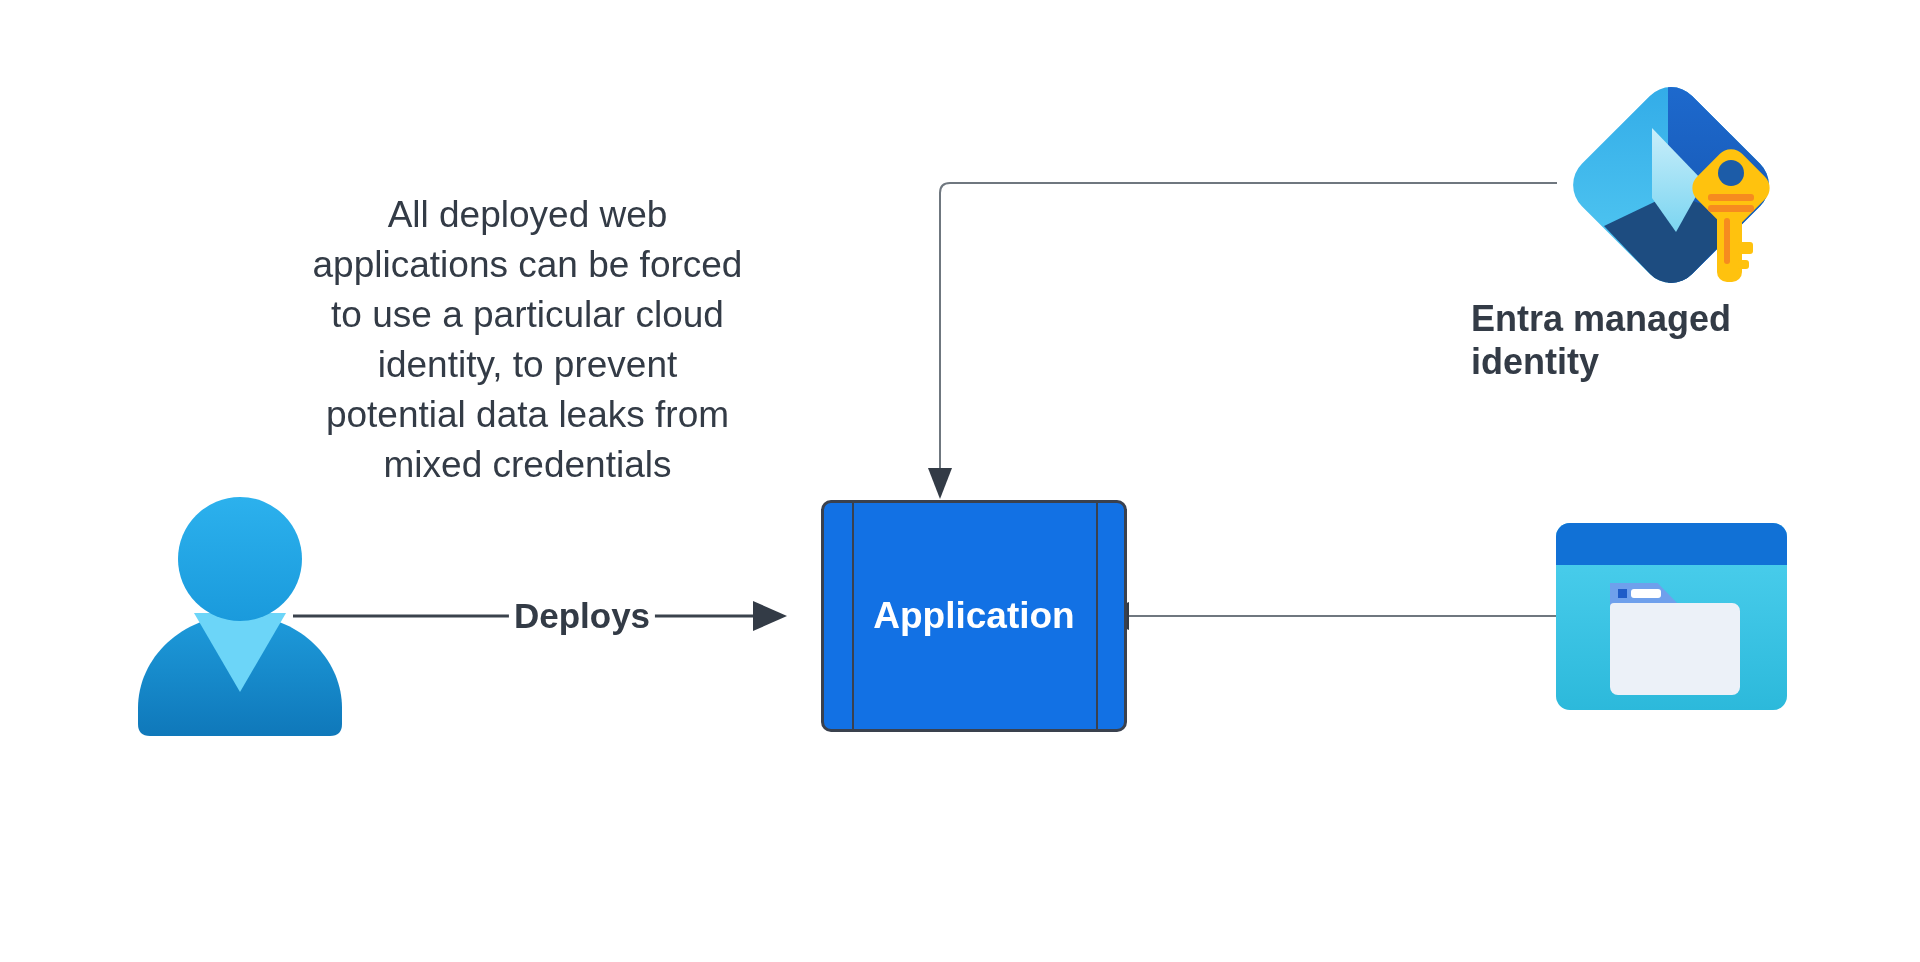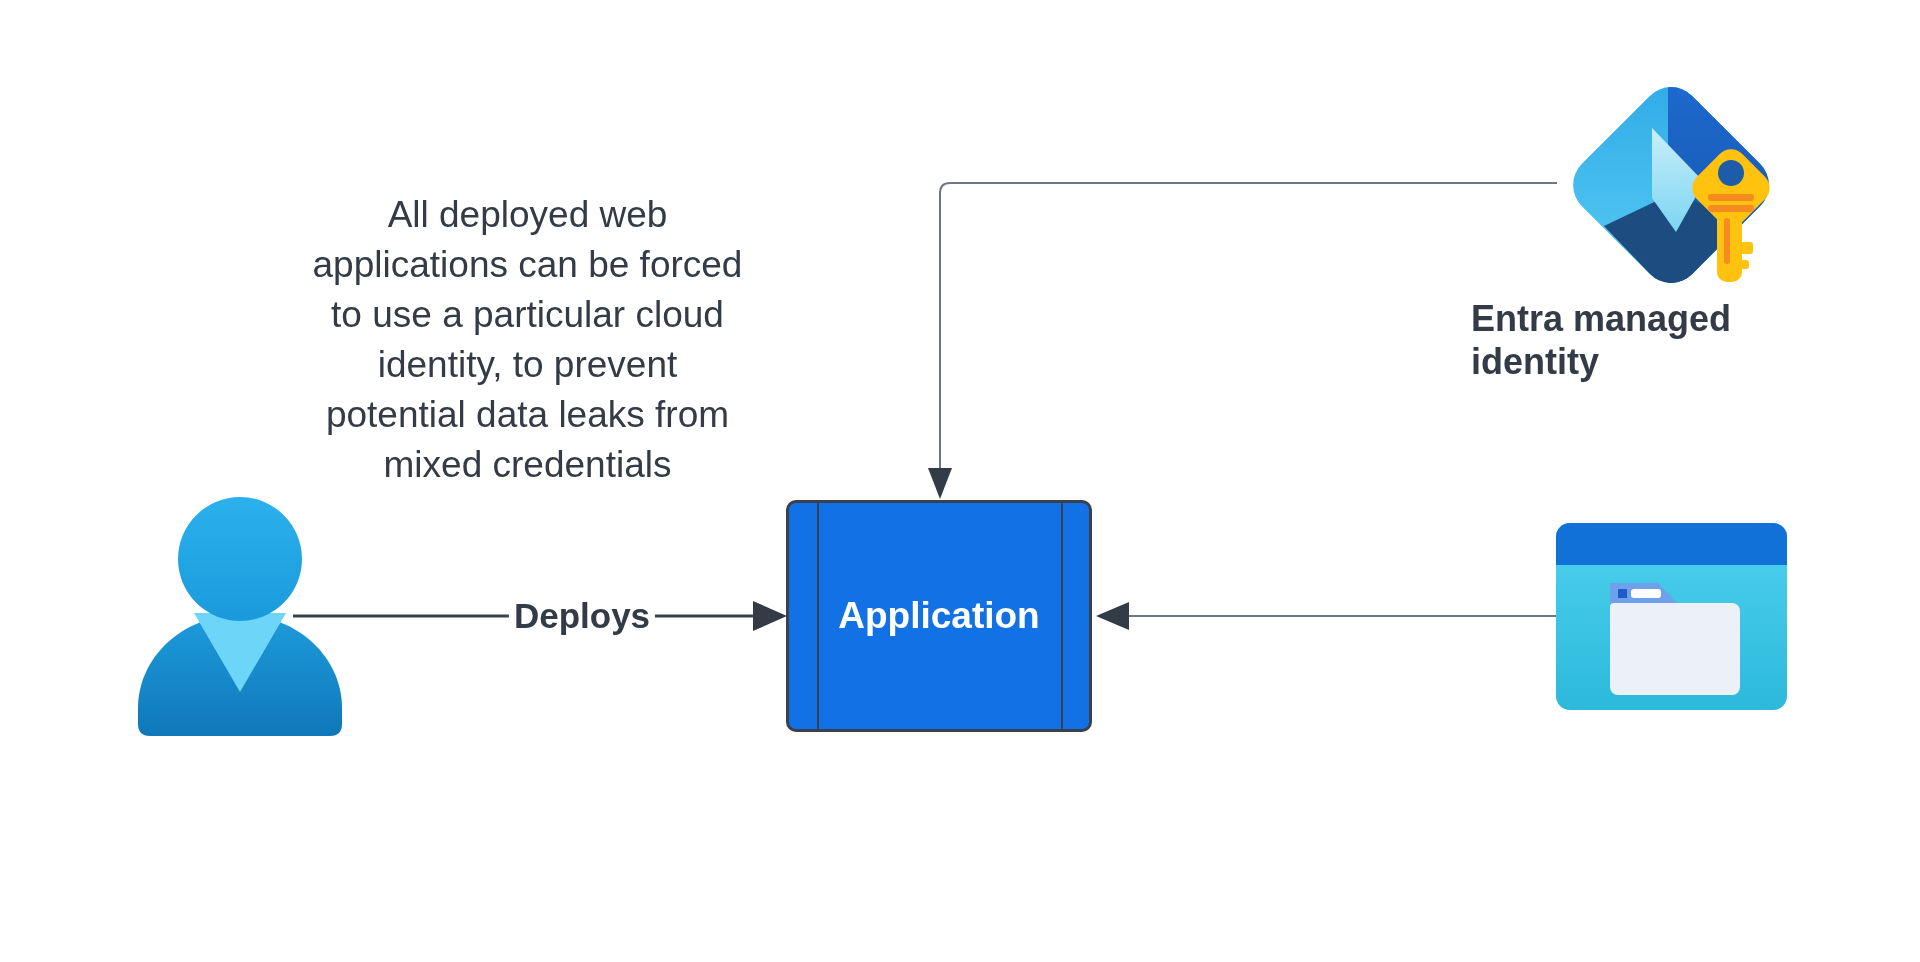--- a/index.html
+++ b/index.html
@@ -18,21 +18,21 @@
   }
 
   .person-svg { position: absolute; left: 132px; top: 496px; }
 
   .label { position: absolute; color: #333b46; }
   .users-label { left: 40px; top: 744px; width: 400px; font-size: 44px; line-height: 51px; }
   .entra-label { left: 1471px; top: 297px; width: 400px; font-size: 36px; line-height: 43px; font-weight: bold; }
   .cloud-label { left: 1471px; top: 718px; width: 400px; font-size: 44px; line-height: 50px; }
 
   .app-box {
-    position: absolute; left: 786px; top: 500px; width: 306px; height: 232px;
+    position: absolute; left: 821px; top: 500px; width: 306px; height: 232px;
     background: #1271e4; border: 3px solid #3a414e; border-radius: 10px;
     display: flex; align-items: center; justify-content: center;
   }
   .app-box::before, .app-box::after {
     content: ""; position: absolute; top: 0; bottom: 0; width: 2px; background: #3a414e;
   }
   .app-box::before { left: 28px; }
   .app-box::after { right: 26px; }
   .app-label { color: #ffffff; font-weight: bold; font-size: 37px; }
 

